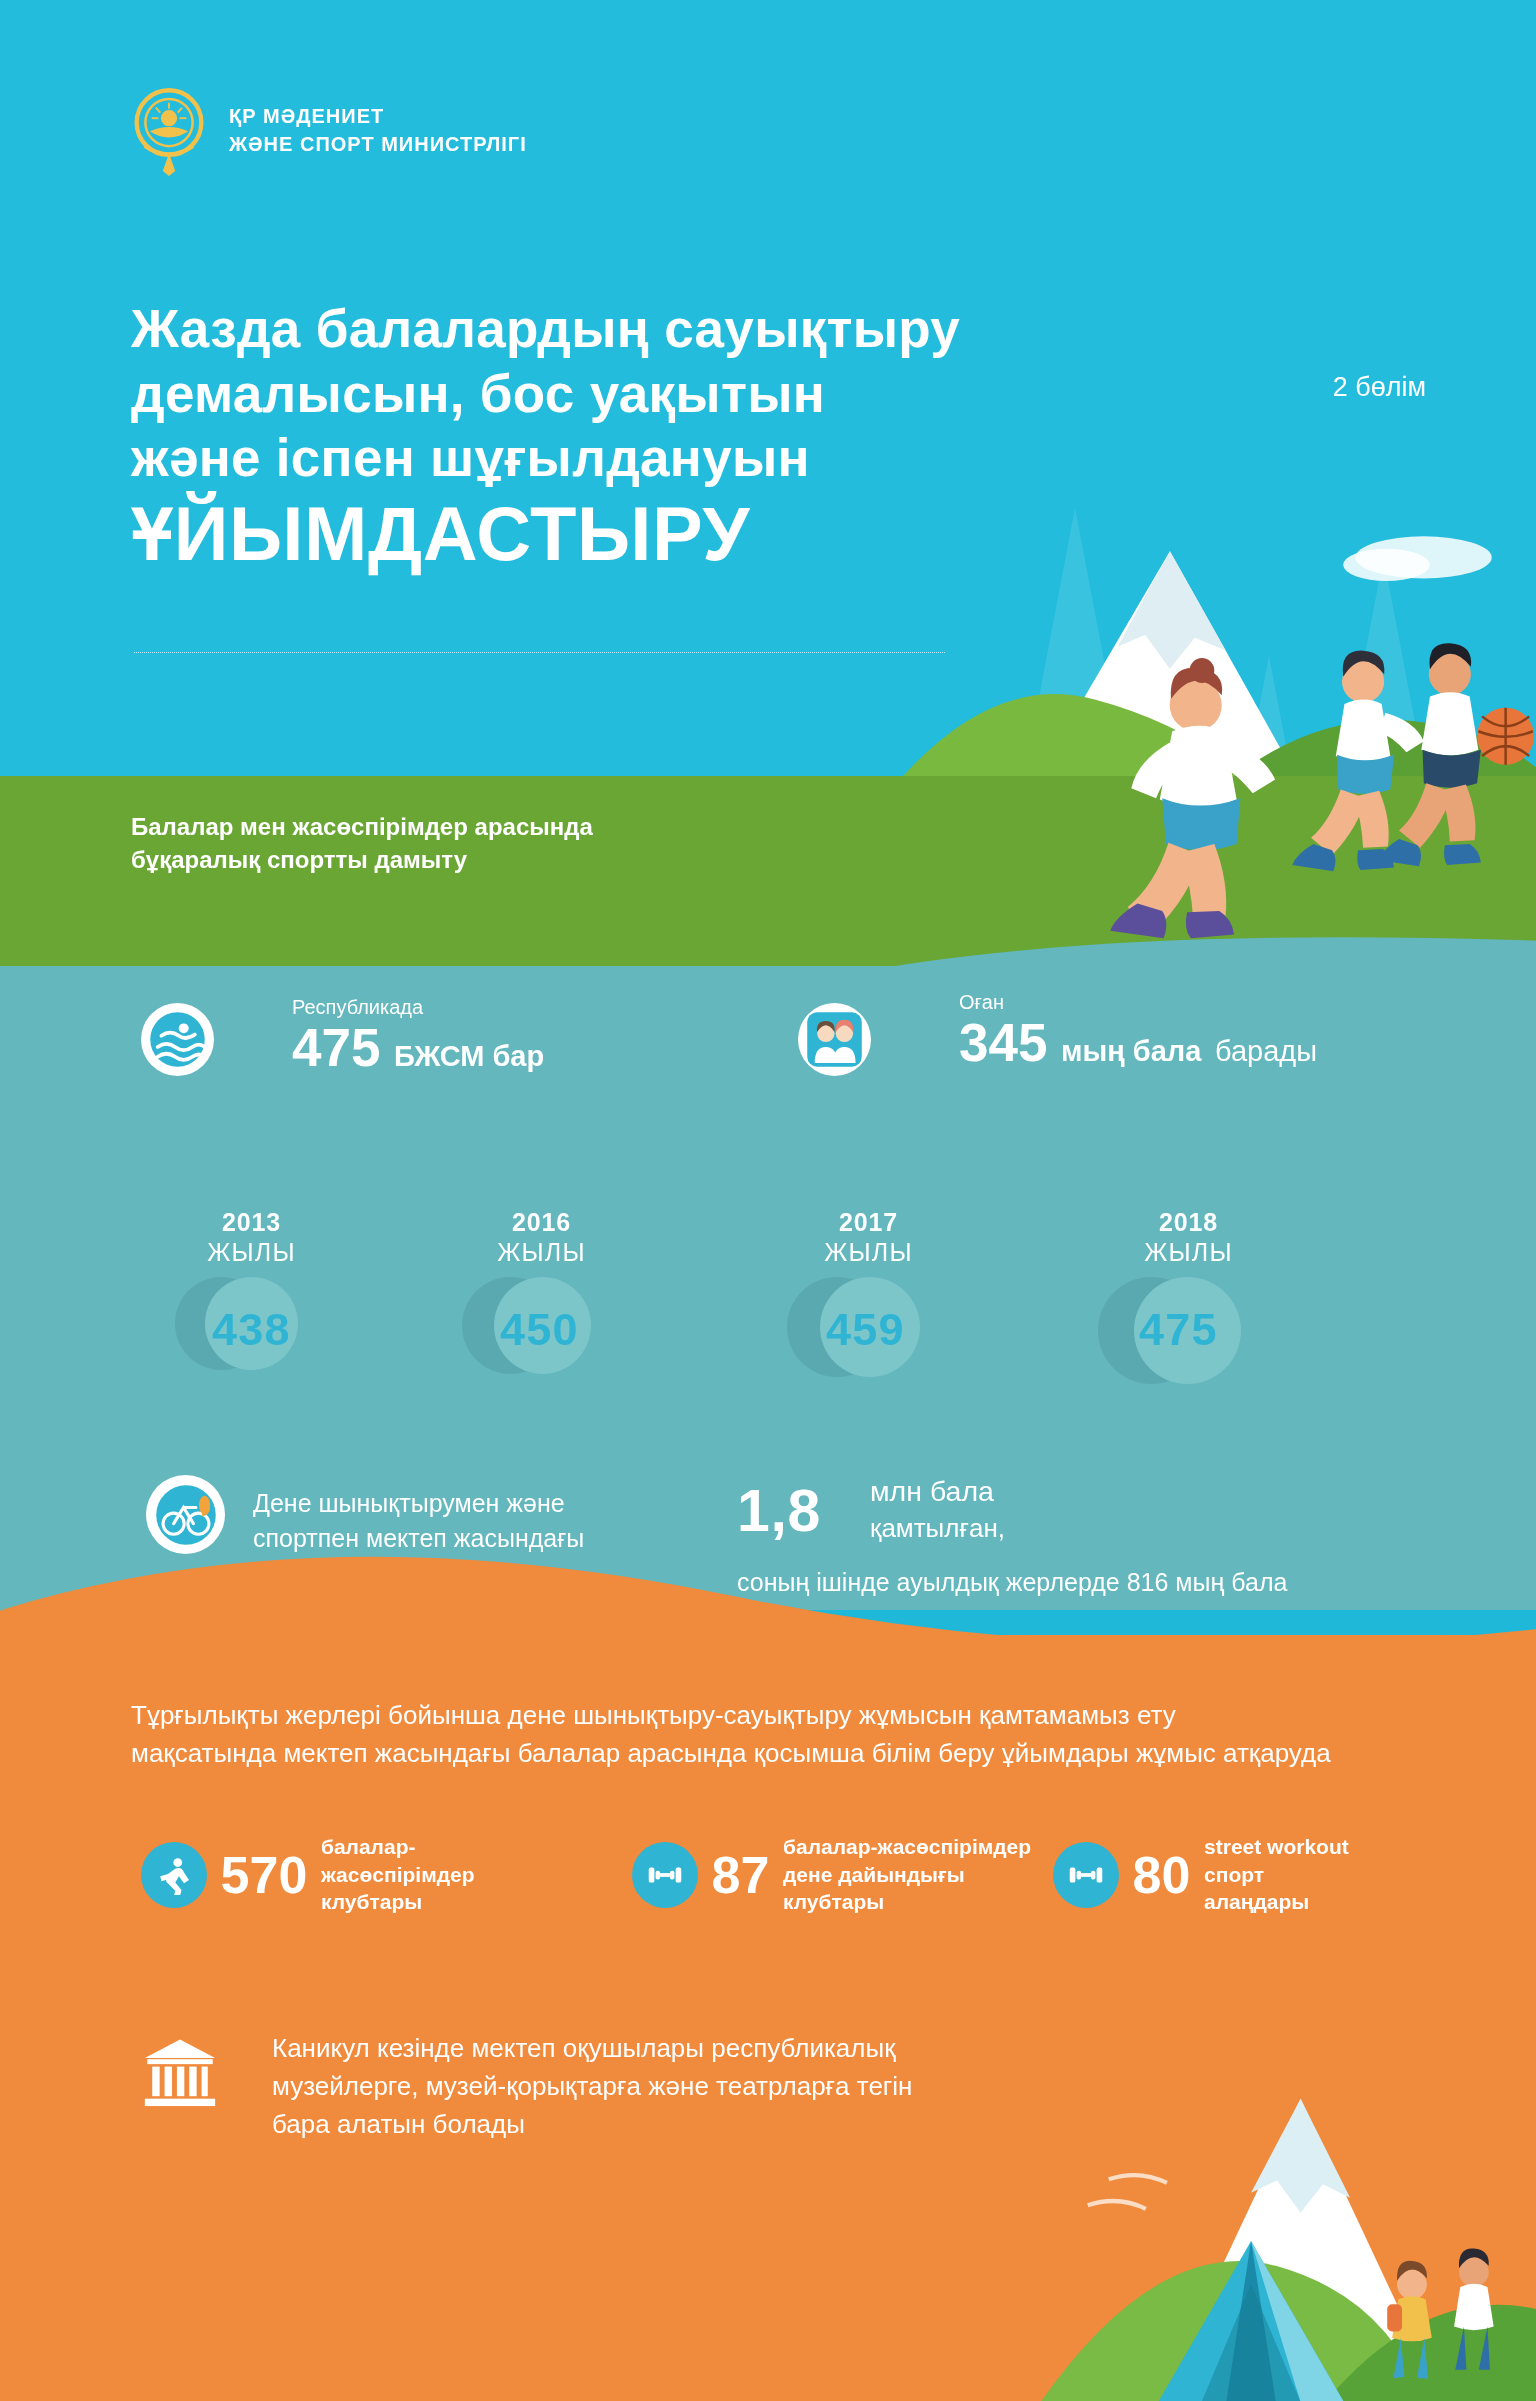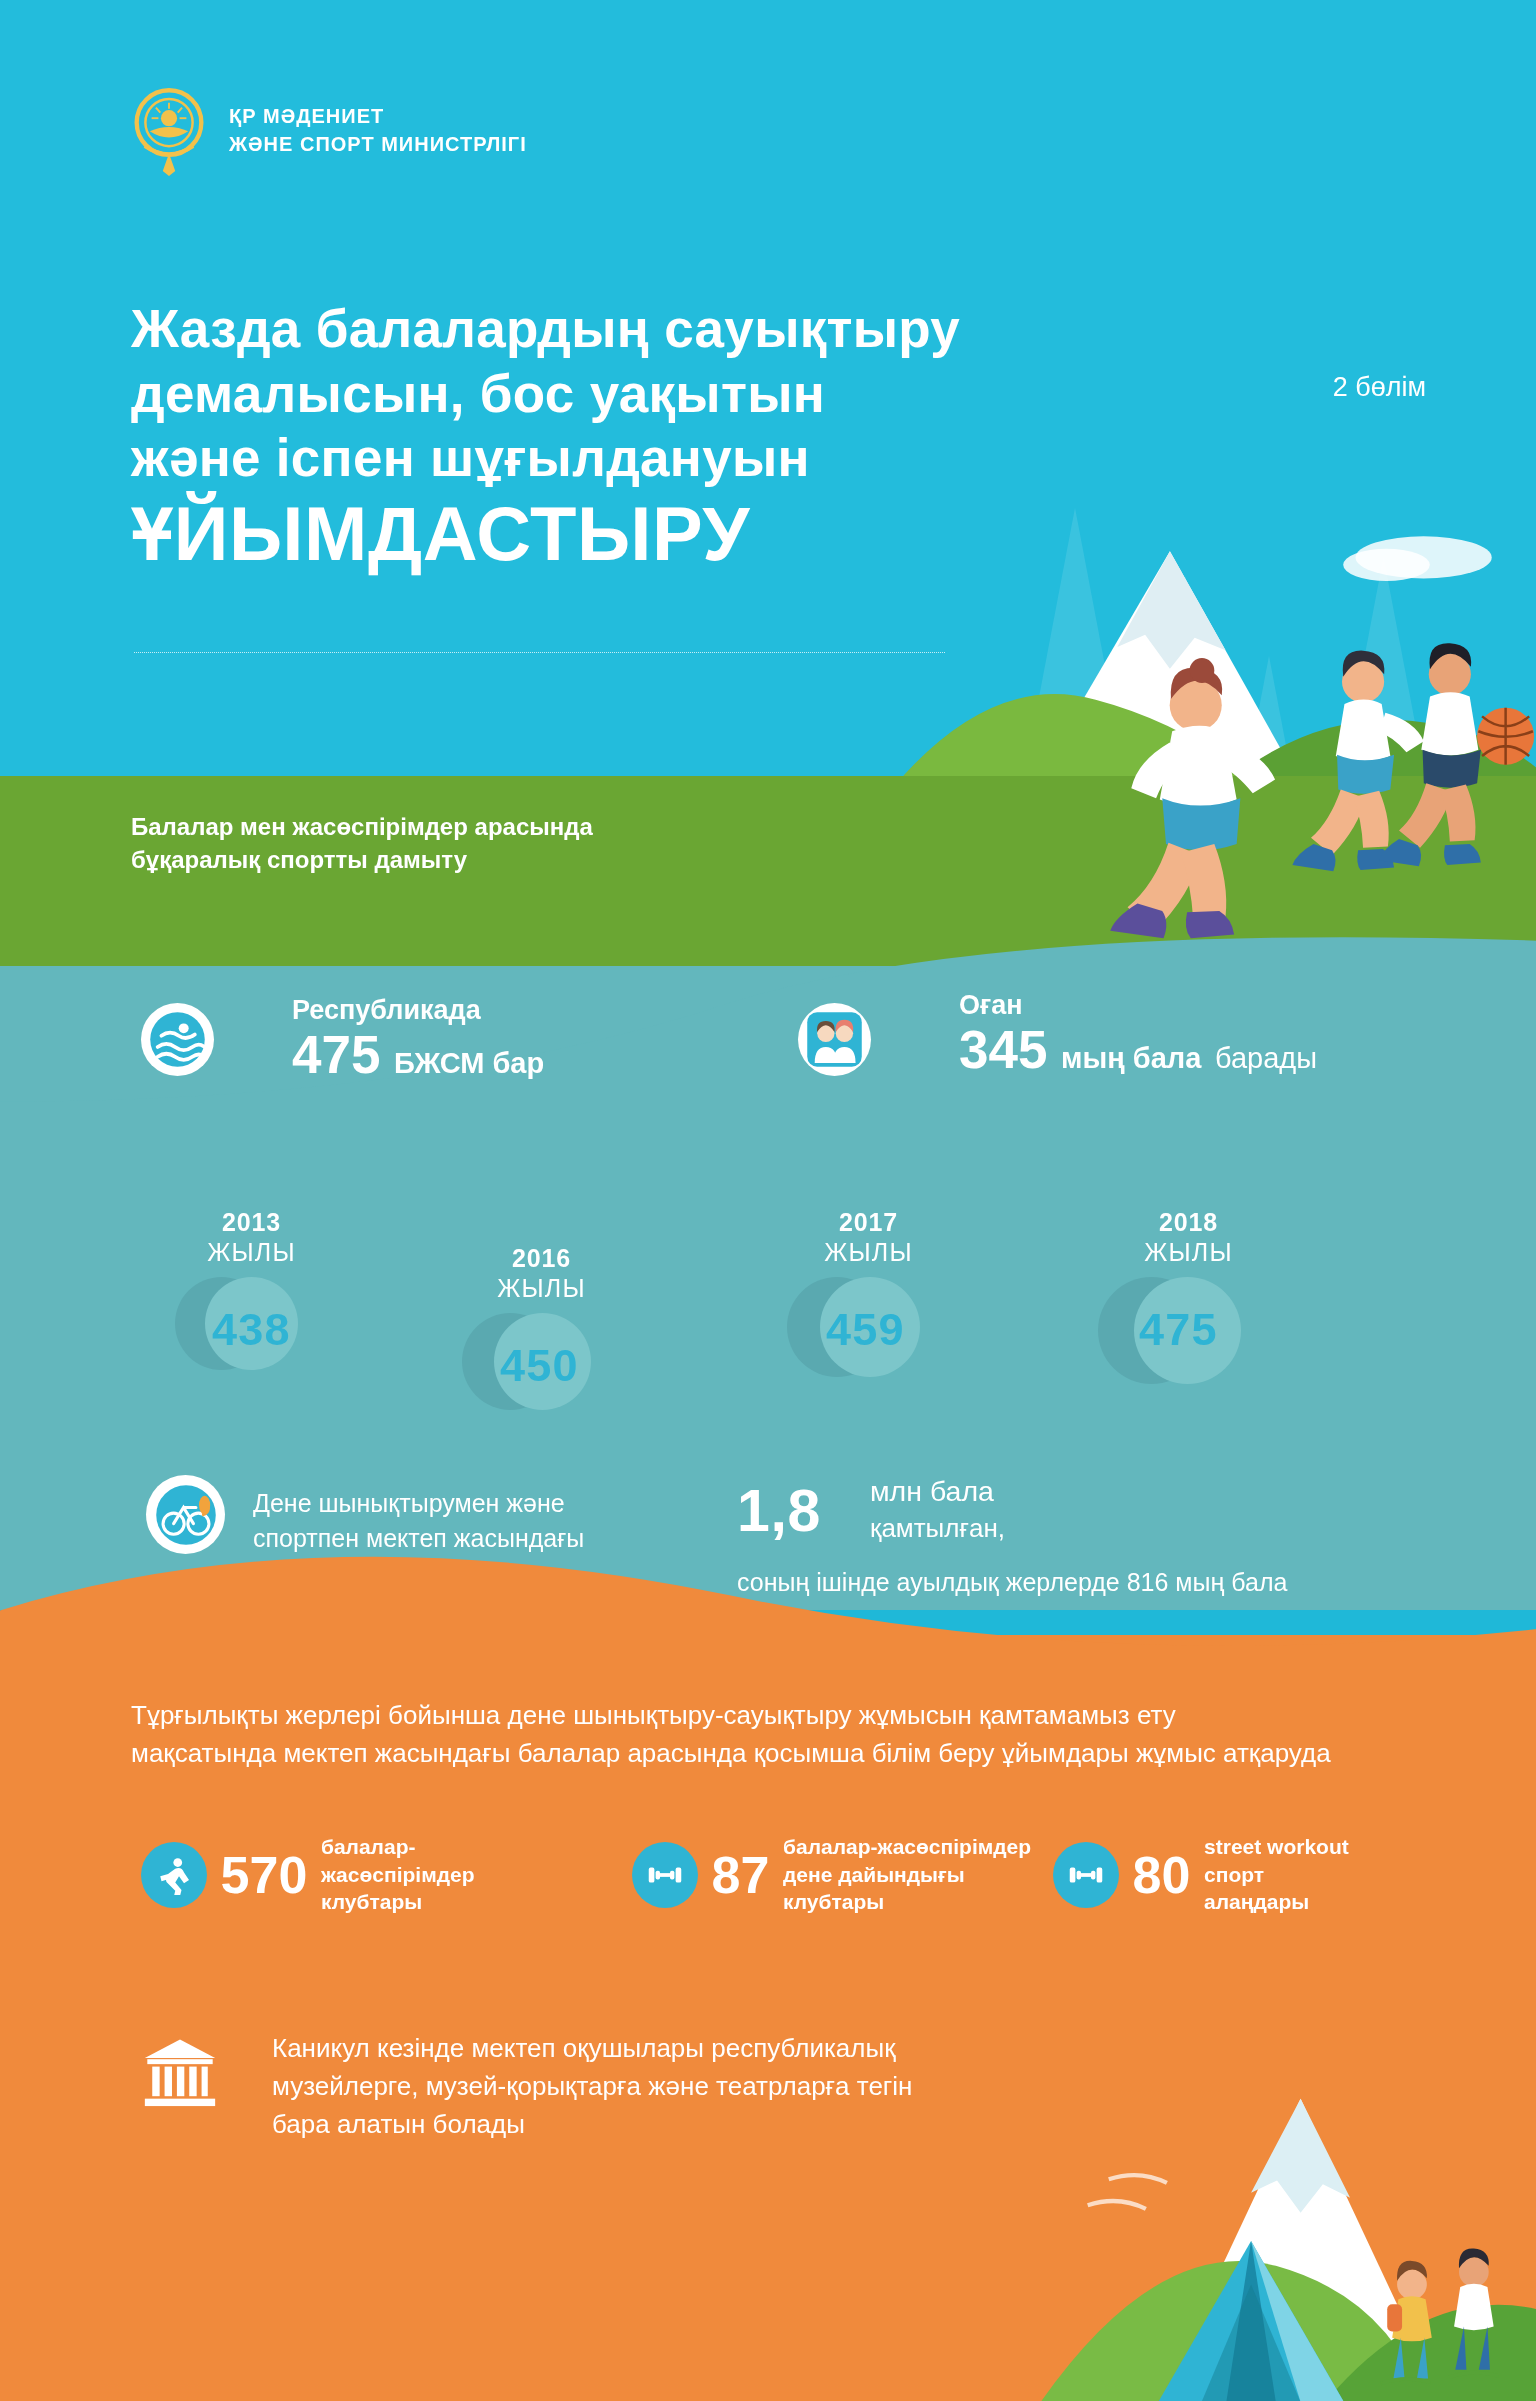--- a/index.html
+++ b/index.html
@@ -117,22 +117,22 @@
     width: 73px; height: 73px;
     border-radius: 50%;
     background: #ffffff;
     display: flex; align-items: center; justify-content: center;
   }
   .kpi-text {
     position: absolute;
     color: #ffffff;
   }
   .kpi-small {
-    font-size: 27px;
-    font-weight: bold;
+    font-size: 20px;
+    font-weight: normal;
     line-height: 1.1;
   }
   .kpi-row {
     display: flex;
     align-items: baseline;
     gap: 13.6px;
     margin-top: 2.5px;
   }
   .kpi-num {
     font-size: 53px;
@@ -454,21 +454,21 @@
       <span>2013</span>
       <span class="sub">ЖЫЛЫ</span>
     </div>
     <div class="bubble">
       <div class="c-left" style="left:28.5px; width:93px; height:93px;"></div>
       <div class="c-right" style="left:59px; width:93px; height:93px;"></div>
       <div class="val" style="left:66px;">438</div>
     </div>
   </div>
 
-  <div class="year-group" style="left:436px; top:1208px; width:211px;margin-top:36px;">
+  <div class="year-group" style="left:436px; top:1208px; width:211px;">
     <div class="year-label">
       <span>2016</span>
       <span class="sub">ЖЫЛЫ</span>
     </div>
     <div class="bubble">
       <div class="c-left" style="left:26px; width:97px; height:97px;"></div>
       <div class="c-right" style="left:58px; width:97px; height:97px;"></div>
       <div class="val" style="left:64px;">450</div>
     </div>
   </div>

